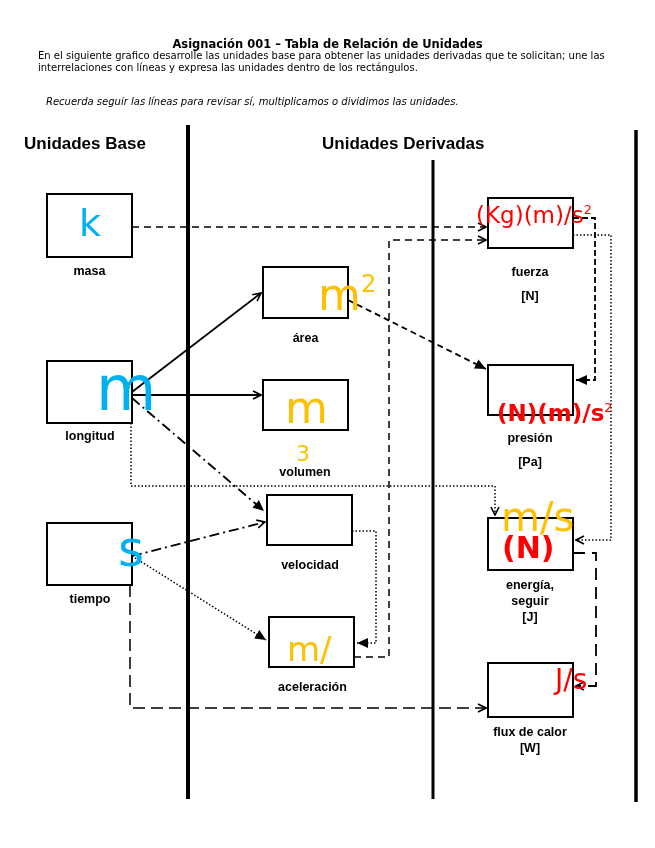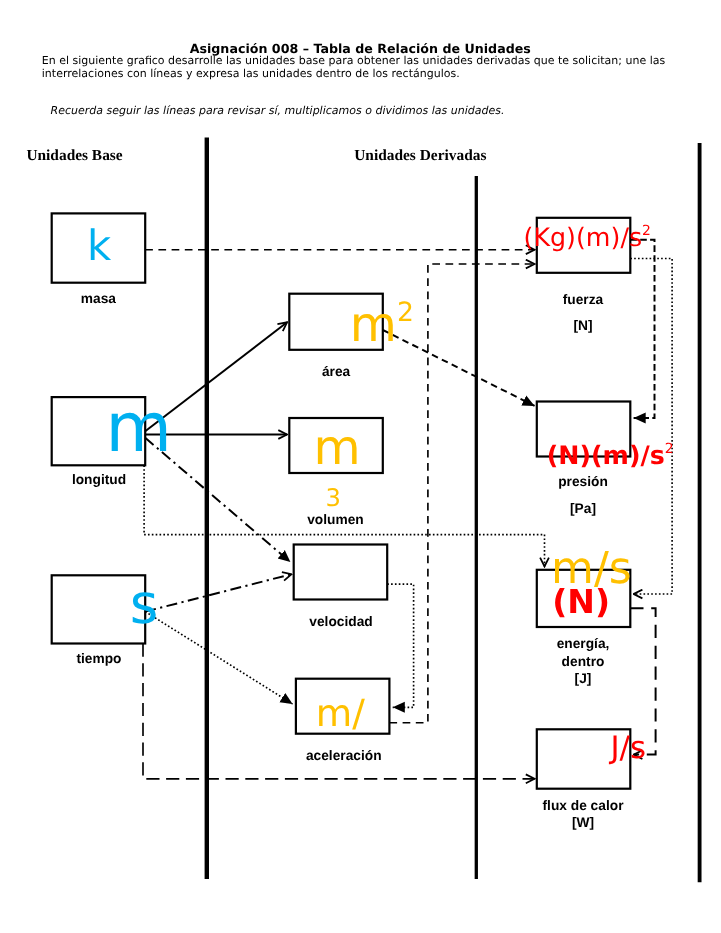--- a/index.html
+++ b/index.html
@@ -1,35 +1,35 @@
 <!DOCTYPE html>
 <html><head>
 <meta charset="utf-8">
 <style>
   html, body { margin: 0; padding: 0; background: #ffffff; }
   body { width: 655px; height: 848px; position: relative; overflow: hidden; font-family: "DejaVu Sans", sans-serif; color: #000; }
   .abs { position: absolute; }
   #title { left: 0; top: 37px; width: 655px; text-align: center; font-size: 11.5px; font-weight: bold; }
   #desc { left: 38px; top: 50px; width: 600px; font-size: 10px; line-height: 11.5px; }
   #note { left: 46px; top: 96px; font-size: 10px; font-style: italic; }
-  .colhead { font-family: Liberation Serif, serif; font-weight: bold; font-size: 14px; }
+  .colhead { font-family: Liberation Sans, sans-serif; font-weight: bold; font-size: 17px; }
   #head-base { left: 24px; top: 134px; }
   #head-der { left: 322px; top: 134px; }
   svg#diagram { position: absolute; left: 0; top: 0; }
   .lbl { position: absolute; font-family: "Liberation Sans", sans-serif; font-weight: bold; font-size: 12.5px; text-align: center; line-height: 16px; }
   .ans { position: absolute; white-space: nowrap; line-height: 1; font-family: "DejaVu Sans", sans-serif; }
   .blue { color: #00B0F0; }
   .orange { color: #FFC000; }
   .red { color: #FF0000; }
   sup { font-size: 0.55em; vertical-align: 0.75em; }
 </style>
 </head>
 <body>
 
-<div id="title" class="abs">Asignación 008 – Tabla de Relación de Unidades</div>
+<div id="title" class="abs">Asignación 001 – Tabla de Relación de Unidades</div>
 <div id="desc" class="abs">En el siguiente grafico desarrolle las unidades base para obtener las unidades derivadas que te solicitan; une las interrelaciones con líneas y expresa las unidades dentro de los rectángulos.</div>
 <div id="note" class="abs">Recuerda seguir las líneas para revisar sí, multiplicamos o dividimos las unidades.</div>
 
 <div id="head-base" class="abs colhead">Unidades Base</div>
 <div id="head-der" class="abs colhead">Unidades Derivadas</div>
 
 <svg id="diagram" width="655" height="848">
   <defs>
     <marker id="arrOpen" markerWidth="10" markerHeight="10" refX="9" refY="5" orient="auto" markerUnits="userSpaceOnUse">
       <path d="M1,1 L9,5 L1,9" fill="none" stroke="#000" stroke-width="1.6"></path>
@@ -98,21 +98,21 @@
 <div class="lbl" style="left:470px; top:264px; width:120px;">
   <div>fuerza</div>
   <div style="margin-top:8px;">[N]</div>
 </div>
 <div class="lbl" style="left:470px; top:430px; width:120px;">
   <div>presión</div>
   <div style="margin-top:8px;">[Pa]</div>
 </div>
 <div class="lbl" style="left:465px; top:577px; width:130px;">
   <div>energía,</div>
-  <div>dentro</div>
+  <div>seguir</div>
   <div>[J]</div>
 </div>
 <div class="lbl" style="left:460px; top:724px; width:140px;">
   <div>flux de calor</div>
   <div>[W]</div>
 </div>
 
 <div class="ans blue" style="left:79px; top:204px; font-size:38px;">k</div>
 <div class="ans blue" style="left:96px; top:358px; font-size:62px;">m</div>
 <div class="ans blue" style="left:118px; top:524px; font-size:50px;">s</div>

